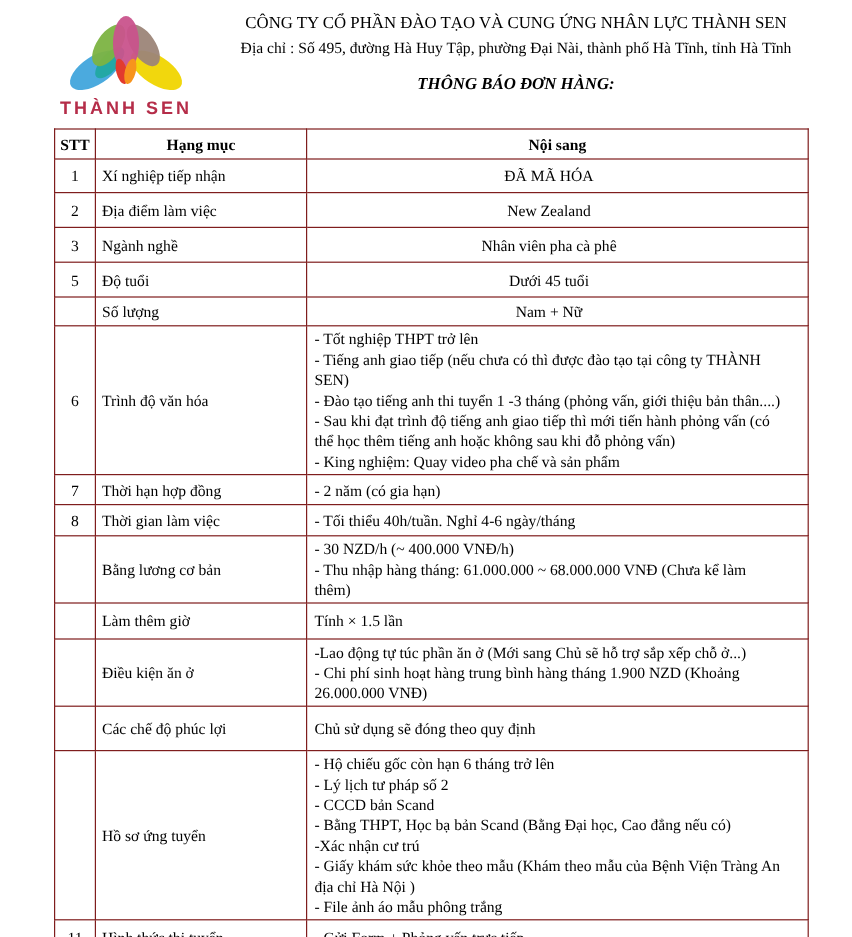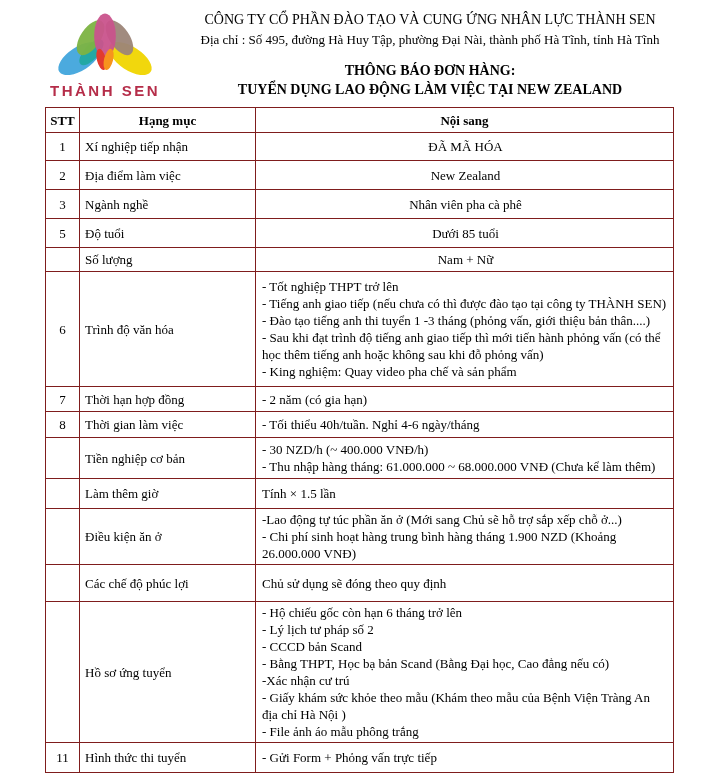--- a/index.html
+++ b/index.html
@@ -15,39 +15,39 @@
   .logo-block { width:118px; flex:0 0 118px; text-align:center; }
   .logo-svg { display:block; margin:0 auto; }
   .logo-text {
     font-family:"Liberation Sans", sans-serif;
     font-weight:bold; font-size:15px; letter-spacing:2.5px;
     color:#b52d49; margin-top:0; white-space:nowrap;
   }
   .header-text { flex:1; text-align:center; padding-top:4px; }
   .company-name { font-weight:normal; font-size:14px; }
   .address { font-size:13px; margin-top:4px; }
-  .notice-title { font-weight:bold; font-size:14px; margin-top:15px; }
+  .notice-title { font-weight:bold; font-size:14px; margin-top:15px;font-style:italic; }
   .notice-subtitle { font-weight:bold; font-size:14px; margin-top:3px; }
 
   
   table.order-table {
     position:absolute; left:45px; top:107px; width:628px;
     border-collapse:collapse; table-layout:fixed;
   }
   .order-table col.c-stt { width:34px; }
   .order-table col.c-cat { width:176px; }
   .order-table col.c-con { width:418px; }
   .order-table th, .order-table td {
     border:1px solid #7f1d1d; font-size:13px; line-height:17px;
     vertical-align:middle; overflow:hidden;
   }
   .order-table th { font-weight:bold; text-align:center; height:25px; }
   td.stt { text-align:center; }
   td.cat { text-align:left; padding:2px 3px 2px 5px; }
-  td.content { text-align:left; padding:2px 4px 2px 6px; white-space:pre-line;margin-top:10px; }
+  td.content { text-align:left; padding:2px 20px 2px 6px; white-space:pre-line;margin-top:10px; }
   tr.row-center td.content { text-align:center; }
 </style>
 </head>
 <body>
 
 <div class="page">
 
   <div class="doc-header">
     <div class="logo-block">
       <svg class="logo-svg" width="110" height="74" viewBox="0 0 120 82">
@@ -59,21 +59,20 @@
         <ellipse cx="60" cy="31" rx="12" ry="25" opacity="0.95" fill="#c9538c"></ellipse>
         <ellipse cx="56" cy="57" rx="5" ry="12" transform="rotate(-14 56 57)" fill="#e23b2e"></ellipse>
         <ellipse cx="64" cy="57" rx="5" ry="12" transform="rotate(14 64 57)" fill="#f7941d"></ellipse>
       </svg>
       <div class="logo-text">THÀNH SEN</div>
     </div>
     <div class="header-text">
       <div class="company-name">CÔNG TY CỔ PHẦN ĐÀO TẠO VÀ CUNG ỨNG NHÂN LỰC THÀNH SEN</div>
       <div class="address">Địa chỉ : Số 495, đường Hà Huy Tập, phường Đại Nài, thành phố Hà Tĩnh, tỉnh Hà Tĩnh</div>
       <div class="notice-title">THÔNG BÁO ĐƠN HÀNG:</div>
-      <div class="notice-subtitle">TUYỂN DỤNG LAO ĐỘNG LÀM VIỆC TẠI NEW ZEALAND</div>
     </div>
   </div>
 
   <table class="order-table">
     <colgroup>
         <col class="c-stt">
         <col class="c-cat">
         <col class="c-con">
       </colgroup>
     <thead>
@@ -95,21 +94,21 @@
         <td class="content">New Zealand</td>
       </tr>
       <tr class="row-center" style="height:29px">
         <td class="stt">3</td>
         <td class="cat">Ngành nghề</td>
         <td class="content">Nhân viên pha cà phê</td>
       </tr>
       <tr class="row-center" style="height:29px">
         <td class="stt">5</td>
         <td class="cat">Độ tuổi</td>
-        <td class="content">Dưới 85 tuổi</td>
+        <td class="content">Dưới 45 tuổi</td>
       </tr>
       <tr class="row-center" style="height:24px">
         <td class="stt"></td>
         <td class="cat">Số lượng</td>
         <td class="content">Nam + Nữ</td>
       </tr>
       <tr style="height:115px">
         <td class="stt">6</td>
         <td class="cat">Trình độ văn hóa</td>
         <td class="content">- Tốt nghiệp THPT trở lên
@@ -123,21 +122,21 @@
         <td class="cat">Thời hạn hợp đồng</td>
         <td class="content">- 2 năm (có gia hạn)</td>
       </tr>
       <tr style="height:26px">
         <td class="stt">8</td>
         <td class="cat">Thời gian làm việc</td>
         <td class="content">- Tối thiểu 40h/tuần. Nghỉ 4-6 ngày/tháng</td>
       </tr>
       <tr style="height:41px">
         <td class="stt"></td>
-        <td class="cat">Tiền nghiệp cơ bản</td>
+        <td class="cat">Bằng lương cơ bản</td>
         <td class="content">- 30 NZD/h (~ 400.000 VNĐ/h)
 - Thu nhập hàng tháng: 61.000.000 ~ 68.000.000 VNĐ (Chưa kể làm thêm)</td>
       </tr>
       <tr style="height:30px">
         <td class="stt"></td>
         <td class="cat">Làm thêm giờ</td>
         <td class="content">Tính × 1.5 lần</td>
       </tr>
       <tr style="height:56px">
         <td class="stt"></td>

